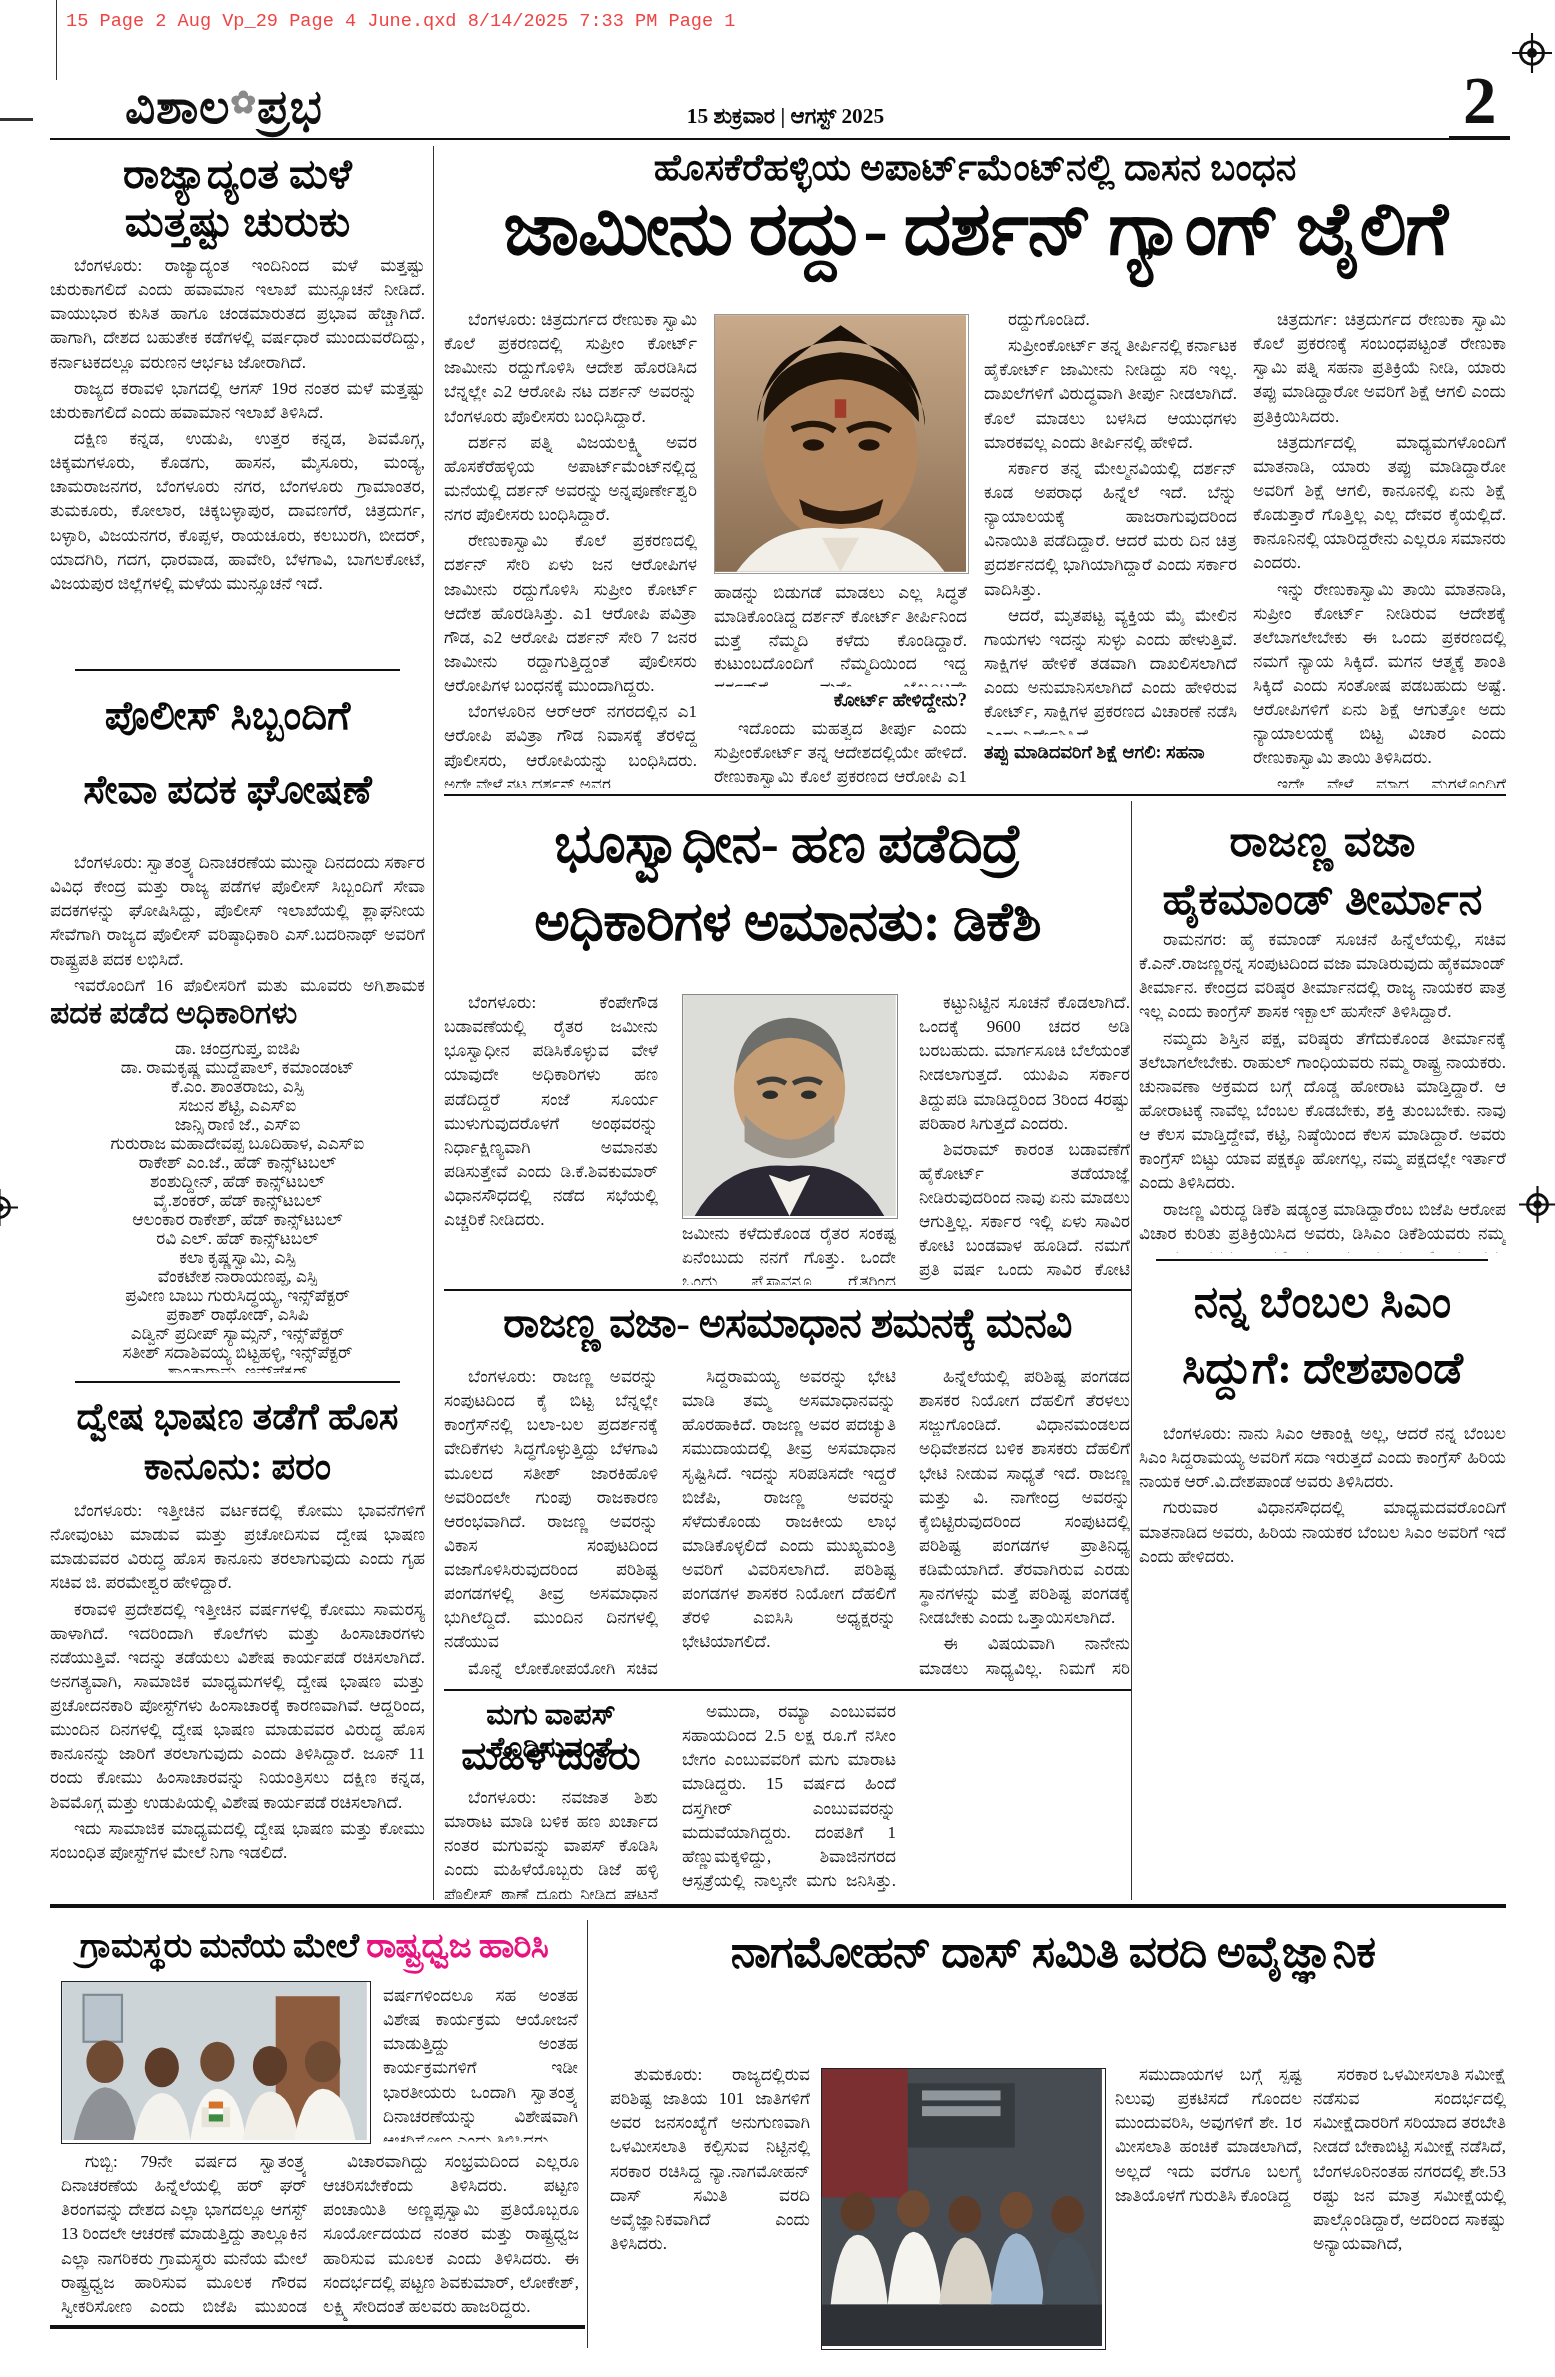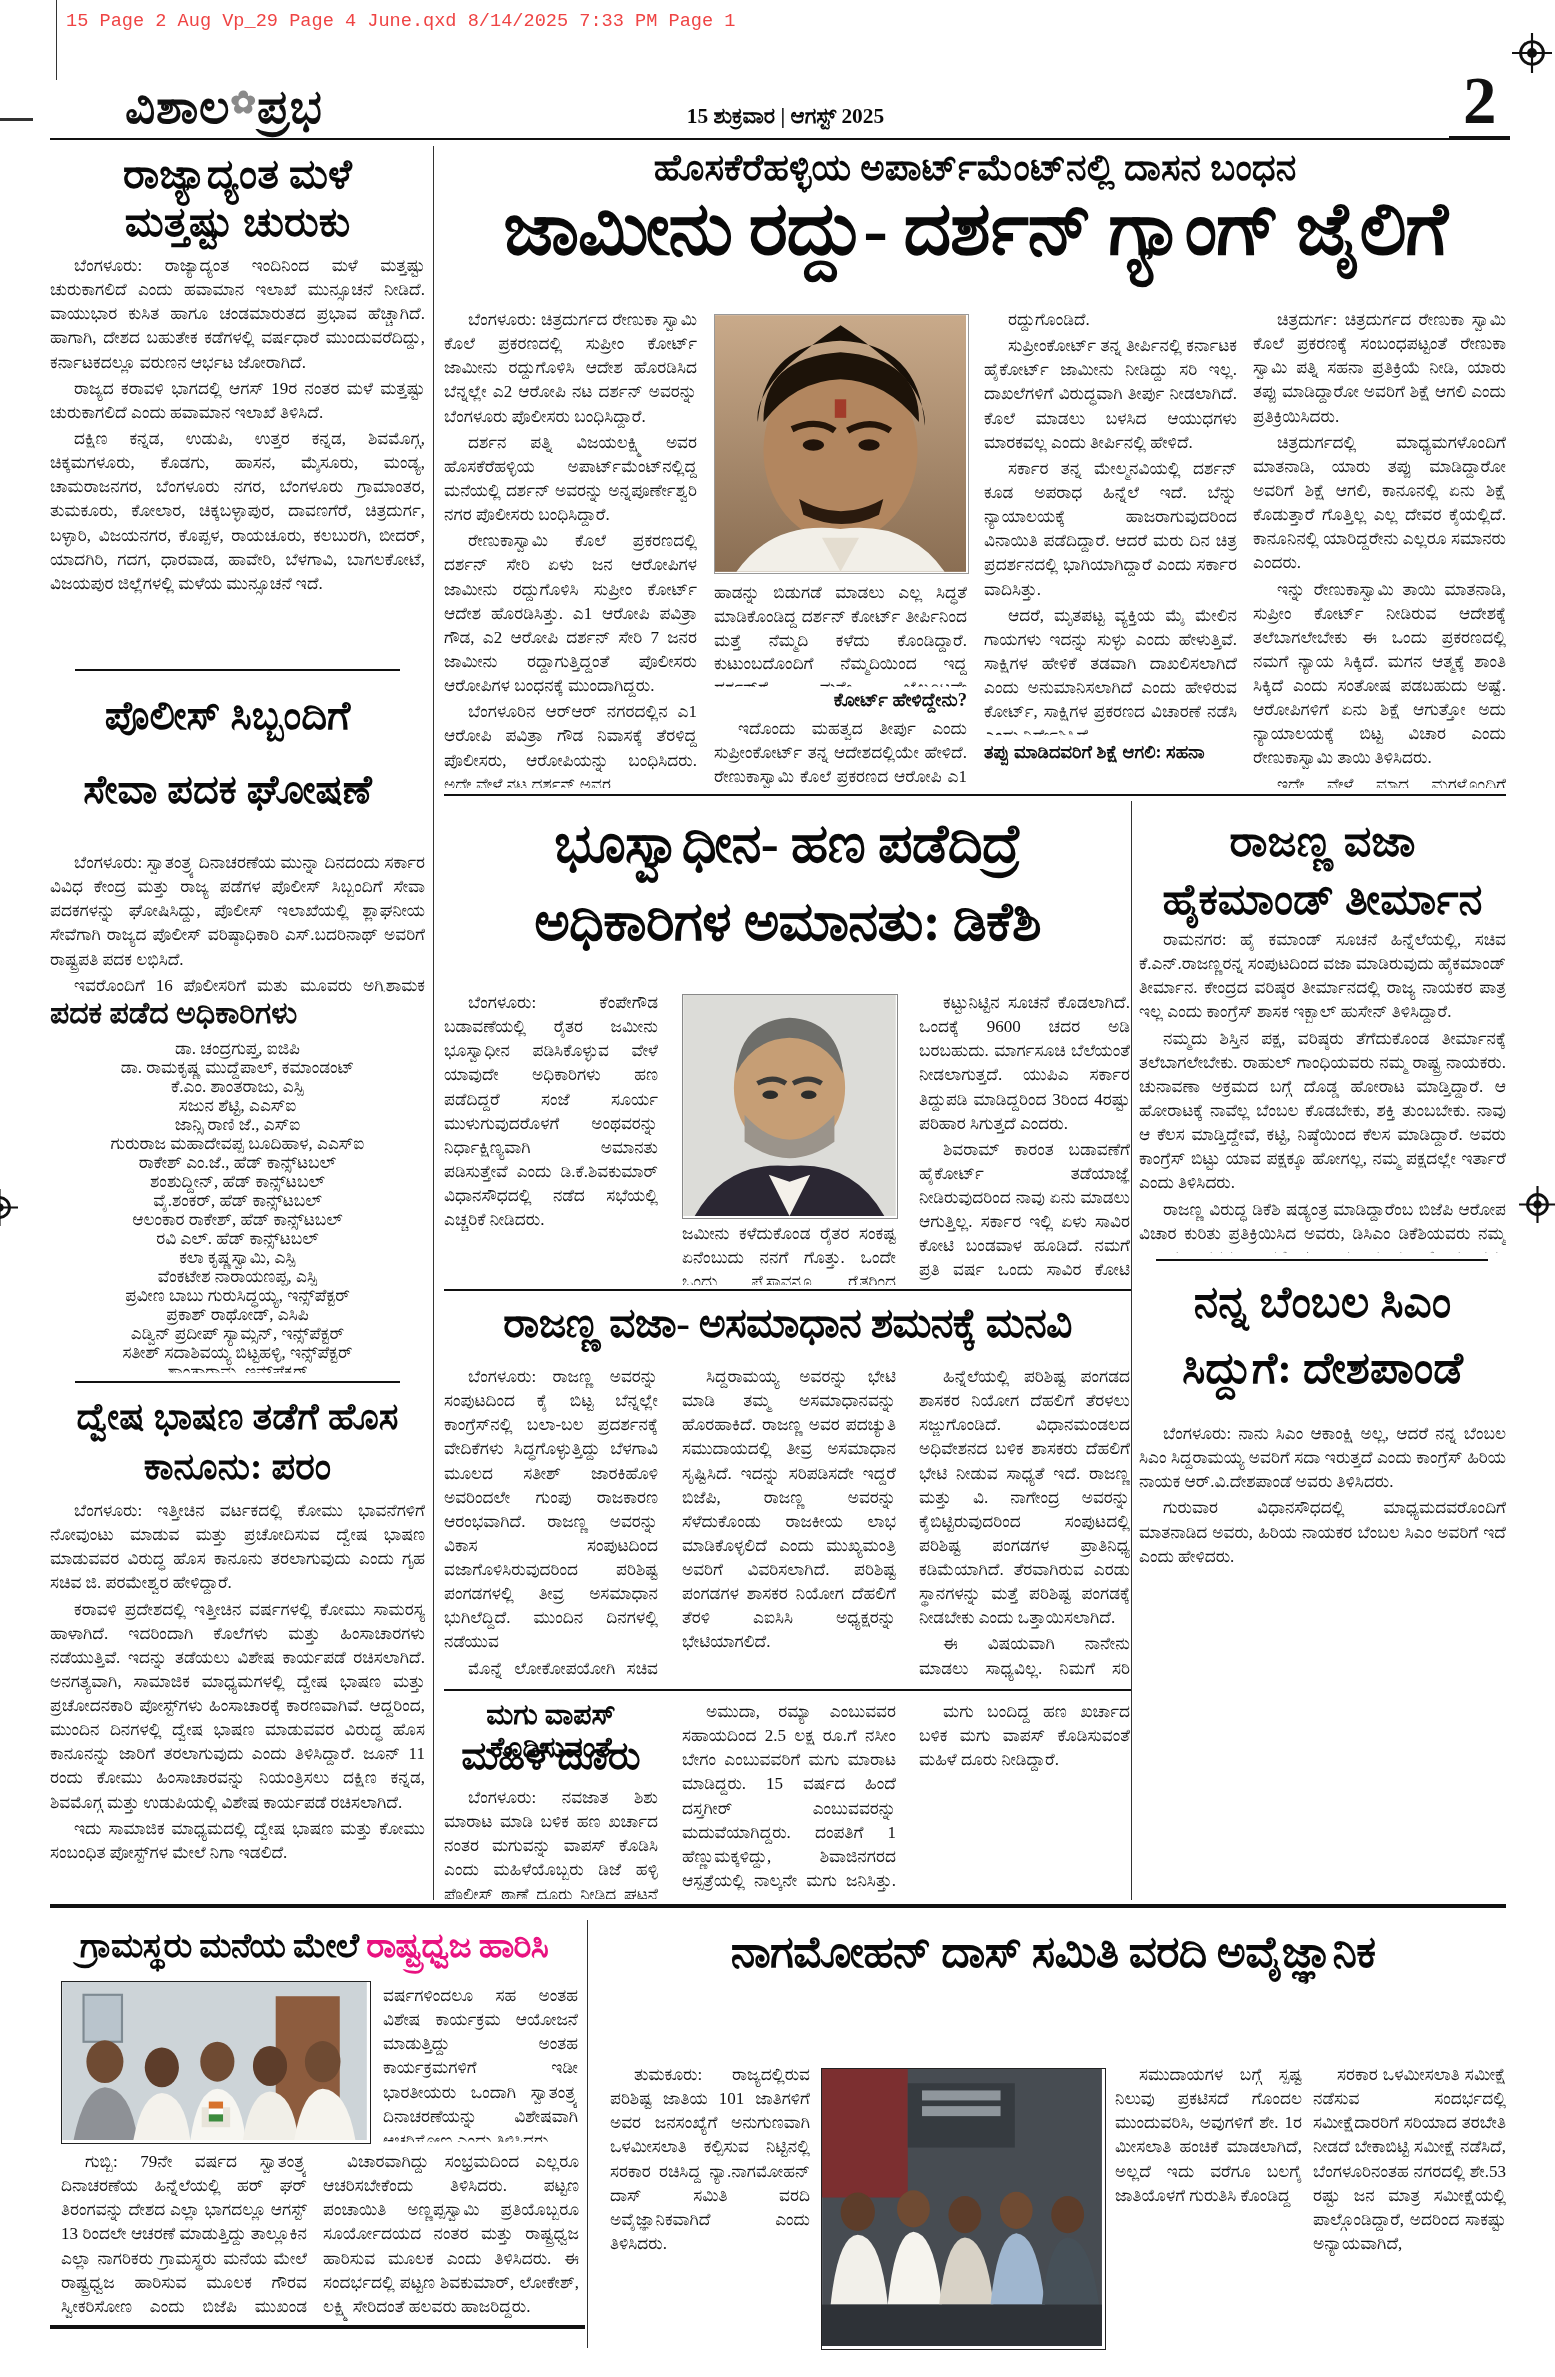--- a/index.html
+++ b/index.html
@@ -217,23 +217,20 @@
   <div class="abs rule" style="left:444px;top:1689px;width:687px;height:2.1px;"></div>
 
   <div class="abs hl center" style="left:444px;top:1699px;width:214px;font-size:28.5px;">ಮಗು ವಾಪಸ್ ಕೊಡಿಸುವಂತೆ</div>
   <div class="abs hl center" style="left:444px;top:1733px;width:214px;font-size:39px;">ಮಹಿಳೆ ದೂರು</div>
   <div class="abs clip body-txt" style="left:444px;top:1786px;width:214px;height:113px;">
     <p>ಬೆಂಗಳೂರು: ನವಜಾತ ಶಿಶು ಮಾರಾಟ ಮಾಡಿ ಬಳಿಕ ಹಣ ಖರ್ಚಾದ ನಂತರ ಮಗುವನ್ನು ವಾಪಸ್ ಕೊಡಿಸಿ ಎಂದು ಮಹಿಳೆಯೊಬ್ಬರು ಡಿಜೆ ಹಳ್ಳಿ ಪೊಲೀಸ್ ಠಾಣೆ ದೂರು ನೀಡಿದ ಘಟನೆ ನಡೆದಿದೆ.</p>
   </div>
   <div class="abs clip body-txt" style="left:682px;top:1700px;width:214px;height:198px;">
     <p>ಅಮುದಾ, ರಮ್ಯಾ ಎಂಬುವವರ ಸಹಾಯದಿಂದ 2.5 ಲಕ್ಷ ರೂ.ಗೆ ನಸೀಂ ಬೇಗಂ ಎಂಬುವವರಿಗೆ ಮಗು ಮಾರಾಟ ಮಾಡಿದ್ದರು. 15 ವರ್ಷದ ಹಿಂದೆ ದಸ್ತಗೀರ್ ಎಂಬುವವರನ್ನು ಮದುವೆಯಾಗಿದ್ದರು. ದಂಪತಿಗೆ 1 ಹೆಣ್ಣುಮಕ್ಕಳಿದ್ದು, ಶಿವಾಜಿನಗರದ ಆಸ್ಪತ್ರೆಯಲ್ಲಿ ನಾಲ್ಕನೇ ಮಗು ಜನಿಸಿತ್ತು. ಹಣದಾಸೆಗಾಗಿ ದಂಪತಿ ನವಜಾತ ಶಿಶುವನ್ನು 2.5 ಲಕ್ಷ ರೂ.ಗೆ ಮಾರಾಟ ಮಾಡಿದ್ದರು.</p>
   </div>
-  <div class="abs clip body-txt" style="left:919px;top:1700px;width:211px;height:198px;">
-    <p>ಮಗು ಬಂದಿದ್ದ ಹಣ ಖರ್ಚಾದ ಬಳಿಕ ಮಗು ವಾಪಸ್ ಕೊಡಿಸುವಂತೆ ಮಹಿಳೆ ದೂರು ನೀಡಿದ್ದಾರೆ.</p>
-  </div>
 
   <div class="abs hl center" style="left:1139px;top:805px;width:367px;font-size:43px;line-height:1.35;margin-top:8px;">
     <div>ರಾಜಣ್ಣ ವಜಾ</div>
     <div>ಹೈಕಮಾಂಡ್ ತೀರ್ಮಾನ</div>
   </div>
   <div class="abs clip body-txt" style="left:1139px;top:928px;width:367px;height:325px;">
     <p>ರಾಮನಗರ: ಹೈ ಕಮಾಂಡ್ ಸೂಚನೆ ಹಿನ್ನೆಲೆಯಲ್ಲಿ, ಸಚಿವ ಕೆ.ಎನ್.ರಾಜಣ್ಣರನ್ನ ಸಂಪುಟದಿಂದ ವಜಾ ಮಾಡಿರುವುದು ಹೈಕಮಾಂಡ್ ತೀರ್ಮಾನ. ಕೇಂದ್ರದ ವರಿಷ್ಠರ ತೀರ್ಮಾನದಲ್ಲಿ ರಾಜ್ಯ ನಾಯಕರ ಪಾತ್ರ ಇಲ್ಲ ಎಂದು ಕಾಂಗ್ರೆಸ್ ಶಾಸಕ ಇಕ್ಬಾಲ್ ಹುಸೇನ್ ತಿಳಿಸಿದ್ದಾರೆ.</p>
     <p>ನಮ್ಮದು ಶಿಸ್ತಿನ ಪಕ್ಷ, ವರಿಷ್ಠರು ತೆಗೆದುಕೊಂಡ ತೀರ್ಮಾನಕ್ಕೆ ತಲೆಬಾಗಲೇಬೇಕು. ರಾಹುಲ್ ಗಾಂಧಿಯವರು ನಮ್ಮ ರಾಷ್ಟ್ರ ನಾಯಕರು. ಚುನಾವಣಾ ಅಕ್ರಮದ ಬಗ್ಗೆ ದೊಡ್ಡ ಹೋರಾಟ ಮಾಡ್ತಿದ್ದಾರೆ. ಆ ಹೋರಾಟಕ್ಕೆ ನಾವೆಲ್ಲ ಬೆಂಬಲ ಕೊಡಬೇಕು, ಶಕ್ತಿ ತುಂಬಬೇಕು. ನಾವು ಆ ಕೆಲಸ ಮಾಡ್ತಿದ್ದೇವೆ, ಕಟ್ಟಿ, ನಿಷ್ಠೆಯಿಂದ ಕೆಲಸ ಮಾಡಿದ್ದಾರೆ. ಅವರು ಕಾಂಗ್ರೆಸ್ ಬಿಟ್ಟು ಯಾವ ಪಕ್ಷಕ್ಕೂ ಹೋಗಲ್ಲ, ನಮ್ಮ ಪಕ್ಷದಲ್ಲೇ ಇರ್ತಾರೆ ಎಂದು ತಿಳಿಸಿದರು.</p>
     <p>ರಾಜಣ್ಣ ವಿರುದ್ಧ ಡಿಕೆಶಿ ಷಡ್ಯಂತ್ರ ಮಾಡಿದ್ದಾರೆಂಬ ಬಿಜೆಪಿ ಆರೋಪ ವಿಚಾರ ಕುರಿತು ಪ್ರತಿಕ್ರಿಯಿಸಿದ ಅವರು, ಡಿಸಿಎಂ ಡಿಕೆಶಿಯವರು ನಮ್ಮ ರಾಜ್ಯದ ಅಧ್ಯಕ್ಷರು. ಆದರೆ ಈ ತೀರ್ಮಾನ ಮಾಡಿರೋದು ನಮ್ಮ ಕೇಂದ್ರದ ನಾಯಕರು. ಇಲ್ಲಿ ಪಿತೂರಿ, ಷಡ್ಯಂತ್ರ ಮಾಡೋಕೆ ಸಾಧ್ಯವಿಲ್ಲ ಎಂದು ಹೇಳಿದರು.</p>
   </div>

